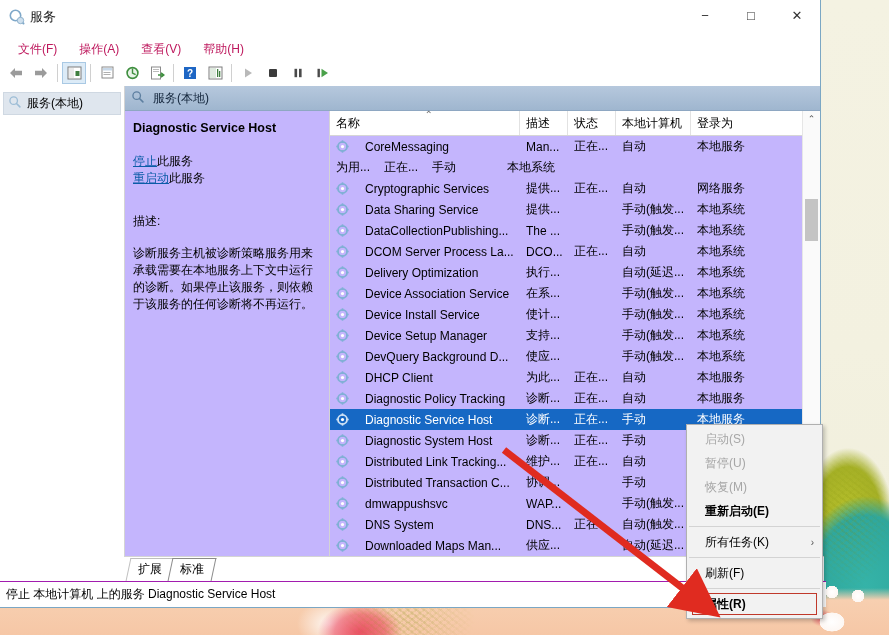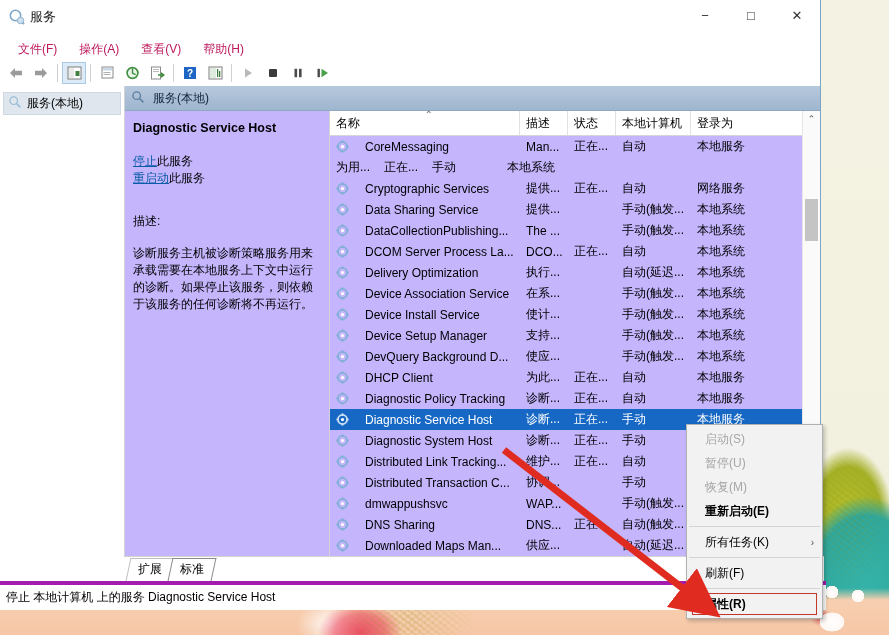--- a/index.html
+++ b/index.html
@@ -107,21 +107,21 @@
 
   
   .tabstrip{position:absolute;left:124px;top:556px;width:696px;height:24px;background:#fff;
     border-top:1px solid #d4d4d4;display:flex;align-items:flex-end;padding-left:4px;}
   .tab{font-size:12px;padding:2px 9px 3px 9px;position:relative;
     background:#fff;border:1px solid #bfbfbf;border-bottom:none;
     transform:skewX(-12deg);margin-right:-2px;}
   .tab span{display:inline-block;transform:skewX(12deg);}
   .tab.active{background:#fff;border-color:#8a8a8a;font-weight:normal;}
   .statusbar{position:absolute;left:0;top:581px;width:820px;height:25px;background:#fff;
-    border-top:4px solid #a21caf;display:flex;align-items:center;padding-left:6px;font-size:12px;}
+    border-top:1px solid #a21caf;display:flex;align-items:center;padding-left:6px;font-size:12px;}
 
   
   .ctxmenu{position:absolute;left:686px;top:424px;width:135px;background:#f2f2f2;
     border:1px solid #b0b0b0;box-shadow:2px 2px 4px rgba(0,0,0,.22);padding:2px 0;}
   .ctxitem{height:24px;display:flex;align-items:center;padding:0 10px 0 18px;font-size:12px;position:relative;}
   .ctxitem.bold{font-weight:bold;}
   .ctxitem.disabled{color:#a6a6a6;}
   .ctxitem .sub{position:absolute;right:8px;font-size:10px;color:#555;}
   .ctxsep{height:1px;background:#d3d3d3;margin:3px 2px;}
   .ctxitem.boxed{outline:1px solid #c0392b;outline-offset:-2px;margin:0 4px;padding-left:14px;}
@@ -587,21 +587,21 @@
               <div class="row">
                 <div class="c-name">
                   <svg class="gear" viewBox="0 0 16 16">
                     <circle cx="8" cy="8" r="5.6" fill="none" stroke="#7fb0d4" stroke-width="2.2"></circle>
                     <circle cx="8" cy="8" r="2" fill="#ffffff"></circle>
                     <rect x="7" y="0.4" width="2" height="3" fill="#7fb0d4"></rect>
                     <rect x="7" y="12.6" width="2" height="3" fill="#7fb0d4"></rect>
                     <rect x="0.4" y="7" width="3" height="2" fill="#7fb0d4"></rect>
                     <rect x="12.6" y="7" width="3" height="2" fill="#7fb0d4"></rect>
                   </svg>
-                  <span>DNS Sharing</span>
+                  <span>DNS System</span>
                 </div>
                 <div class="c-desc">DNS...</div>
                 <div class="c-stat">正在...</div>
                 <div class="c-start">自动(触发...</div>
                 <div class="c-log">网络服务</div>
               </div>
               <div class="row">
                 <div class="c-name">
                   <svg class="gear" viewBox="0 0 16 16">
                     <circle cx="8" cy="8" r="5.6" fill="none" stroke="#7fb0d4" stroke-width="2.2"></circle>

